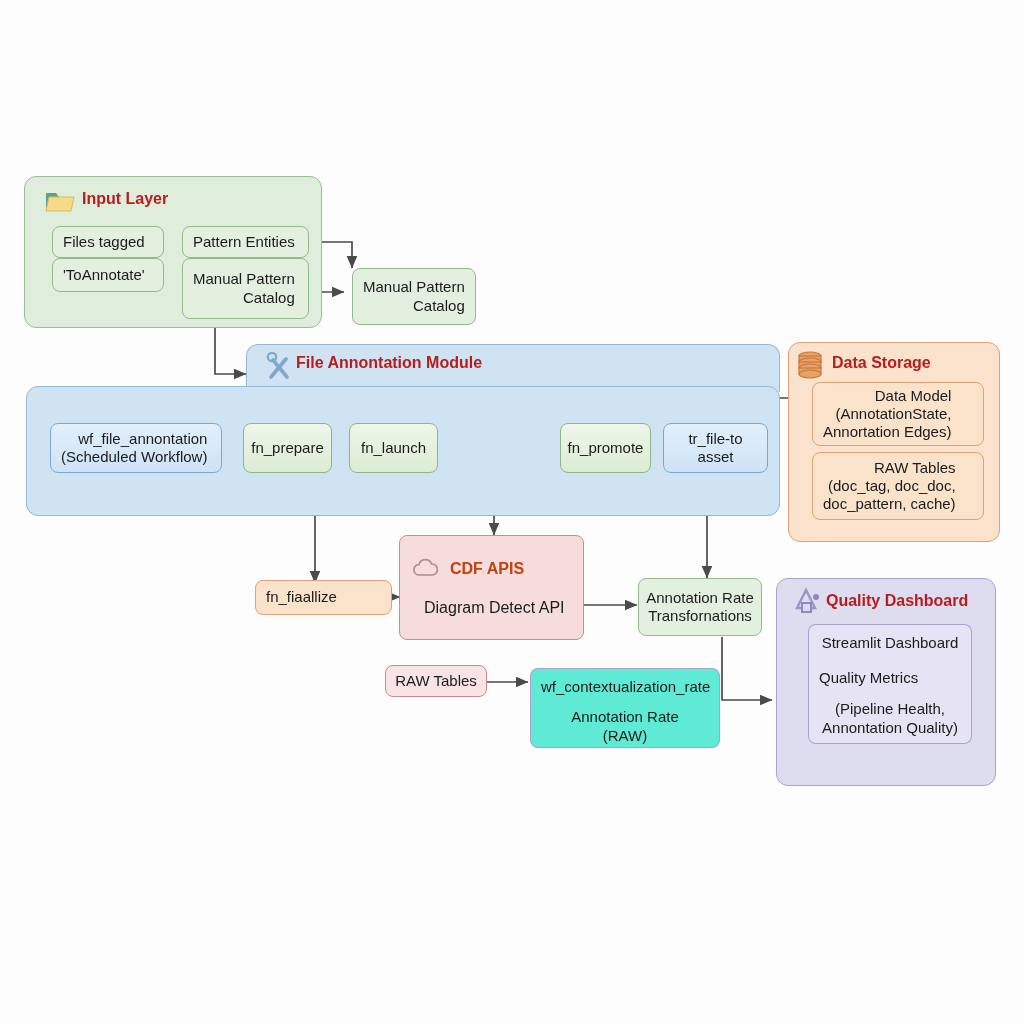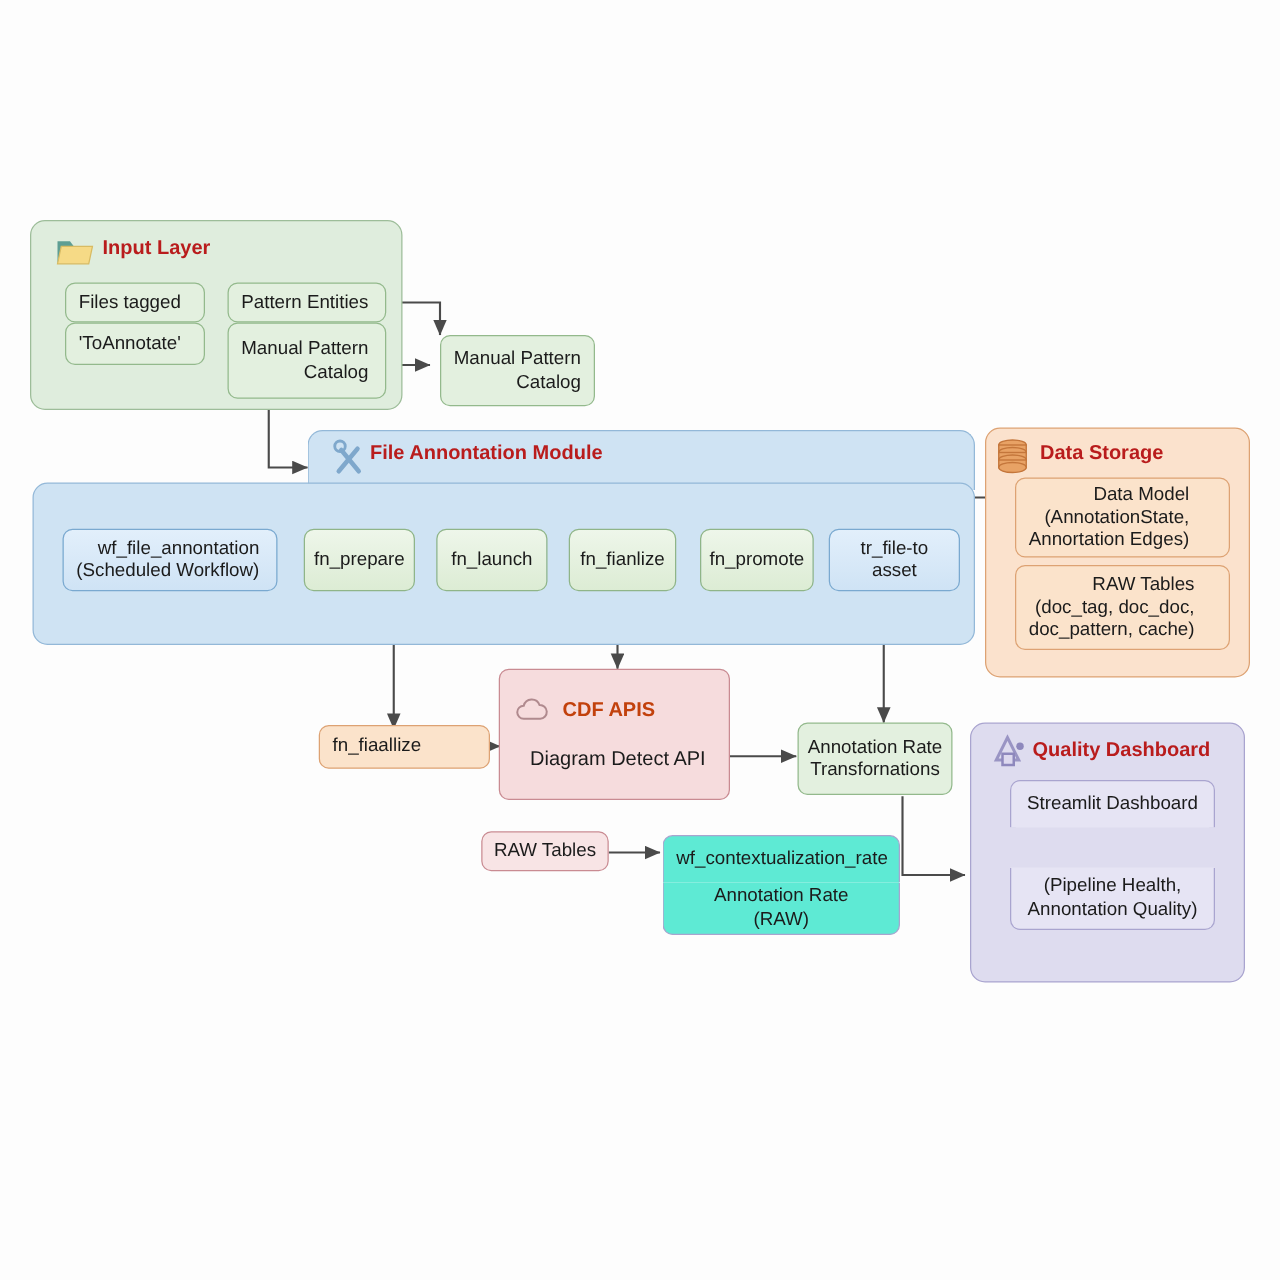--- a/index.html
+++ b/index.html
@@ -136,21 +136,20 @@
     <circle cx="10" cy="7" r="4.2" fill="none" stroke="#7fa8cc" stroke-width="2.3"></circle>
     <path d="M11,10 L25,27" stroke="#7fa8cc" stroke-width="3.6" stroke-linecap="round"></path>
     <path d="M24,9 L9,27" stroke="#7fa8cc" stroke-width="3.6" stroke-linecap="round"></path>
   </svg>
   <div class="group-title" style="left:296px;top:354px;">File Annontation Module</div>
 
   <div class="node n-blue-sh n-left" style="left:50px;top:423px;width:172px;height:50px;">wf_file_annontation
 (Scheduled Workflow)</div>
   <div class="node n-green-sh" style="left:243px;top:423px;width:89px;height:50px;">fn_prepare</div>
   <div class="node n-green-sh" style="left:349px;top:423px;width:89px;height:50px;">fn_launch</div>
-  <div class="node n-green-sh" style="left:455px;top:423px;width:86px;height:50px;">fn_fianlize</div>
   <div class="node n-green-sh" style="left:560px;top:423px;width:91px;height:50px;">fn_promote</div>
   <div class="node n-blue-sh" style="left:663px;top:423px;width:105px;height:50px;">tr_file-to asset</div>
 
   <div class="group grp-storage" style="left:788px;top:342px;width:212px;height:200px;"></div>
   <svg class="icon" style="left:796px;top:350px;" width="28" height="30" viewBox="0 0 28 30">
     <g fill="#e8a265" stroke="#c4763b" stroke-width="1.1">
       <ellipse cx="14" cy="6" rx="11" ry="4"></ellipse>
       <rect x="3" y="6" width="22" height="6"></rect>
       <ellipse cx="14" cy="12" rx="11" ry="4"></ellipse>
       <rect x="3" y="12" width="22" height="6"></rect>
@@ -188,16 +187,17 @@
 
   <div class="group grp-dash" style="left:776px;top:578px;width:220px;height:208px;"></div>
   <svg class="icon" style="left:792px;top:586px;" width="32" height="32" viewBox="0 0 32 32">
     <path d="M14,4 L5,22 L23,22 Z" fill="none" stroke="#9a95c4" stroke-width="2.4"></path>
     <rect x="10" y="17" width="9" height="9" fill="#ddd9ef" stroke="#8e88bd" stroke-width="2"></rect>
     <circle cx="24" cy="11" r="3" fill="#8e88bd"></circle>
   </svg>
   <div class="group-title" style="left:826px;top:592px;">Quality Dashboard</div>
 
   <div class="node n-purple-lt" style="left:808px;top:624px;width:164px;height:38px;border-radius:8px 8px 0 0;border-bottom:none;">Streamlit Dashboard</div>
+  <div class="node n-purple-lt n-left" style="left:808px;top:662px;width:164px;height:32px;border-radius:0;border-top:none;border-bottom:none;">Quality Metrics</div>
   <div class="node n-purple-lt" style="left:808px;top:694px;width:164px;height:50px;border-radius:0 0 8px 8px;border-top:none;">(Pipeline Health,
 Annontation Quality)</div>
 
 </div>
 
 </body></html>

